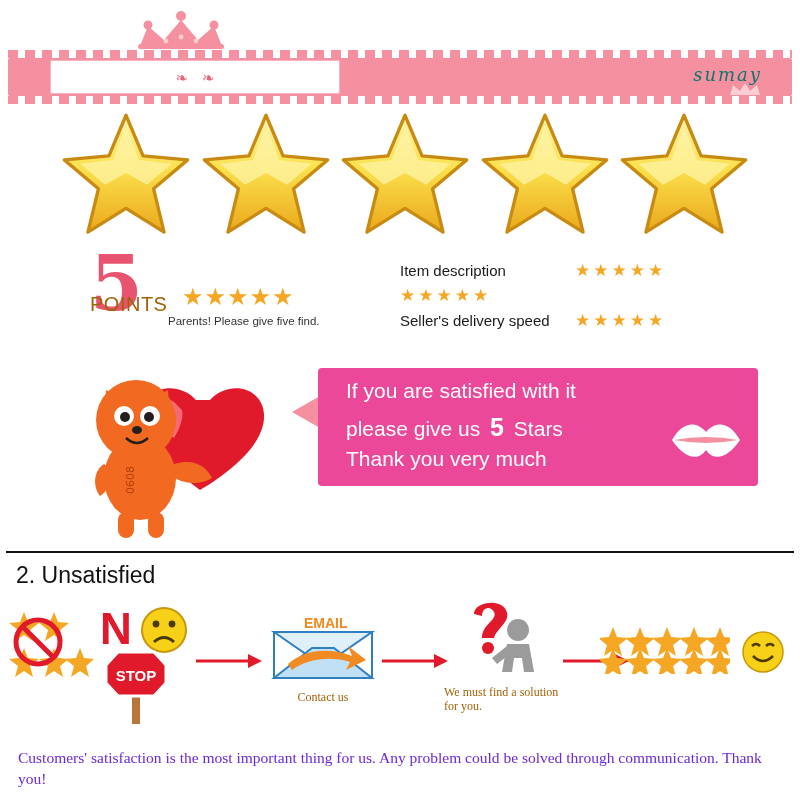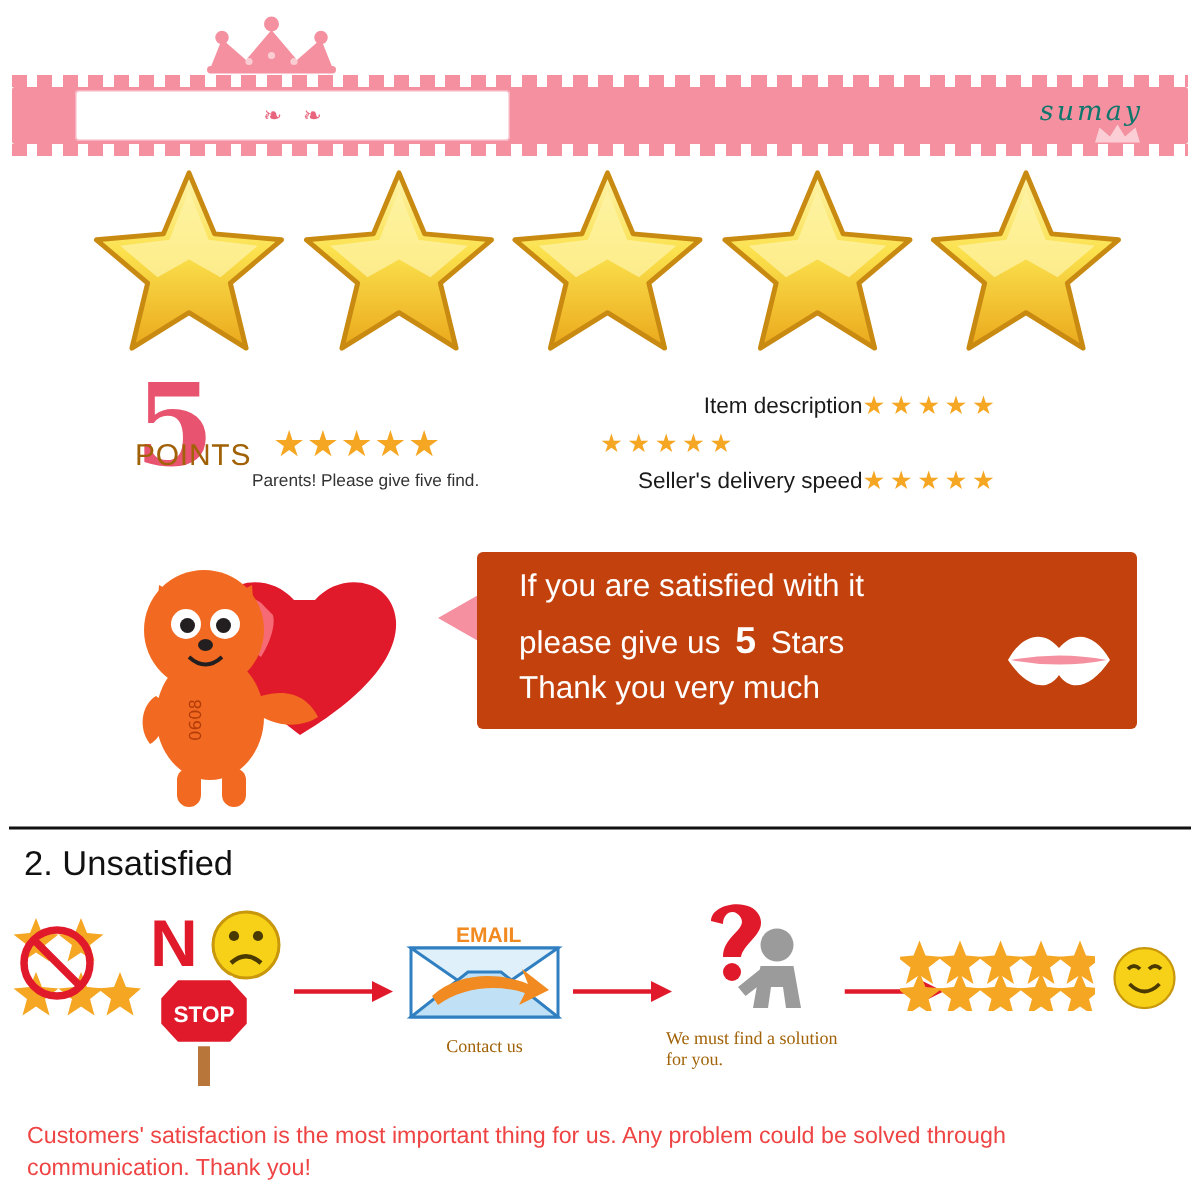--- a/index.html
+++ b/index.html
@@ -167,21 +167,20 @@
   .ratings {
     position: absolute;
     left: 400px;
     top: 258px;
     width: 330px;
   }
   .rating-row {
     display: flex;
     align-items: center;
     height: 25px;
-    text-align: right;
   }
   .rating-label {
     width: 175px;
     font-size: 15px;
     color: #1a1a1a;
   }
   .rating-stars {
     font-size: 17px;
     color: #f5a623;
     letter-spacing: 3px;
@@ -195,21 +194,21 @@
     top: 360px;
     width: 200px;
     height: 185px;
   }
   .bubble {
     position: absolute;
     left: 318px;
     top: 368px;
     width: 440px;
     height: 118px;
-    background: #c2410c;
+    background: #ec4899;
     border-radius: 4px;
   }
   .bubble-tail {
     position: absolute;
     left: 292px;
     top: 396px;
     width: 0;
     height: 0;
     border-top: 16px solid transparent;
     border-bottom: 16px solid transparent;
@@ -292,23 +291,23 @@
     text-align: center;
   }
   .cap-contact { left: 258px; top: 92px; width: 130px; }
   .cap-solution { left: 444px; top: 88px; width: 130px; text-align: left; line-height: 1.15; }
 
   .footer-note {
     position: absolute;
     left: 18px;
     top: 748px;
     width: 760px;
-    font-family: Liberation Sans, sans-serif;
+    font-family: Liberation Serif, serif;
     font-size: 15.5px;
-    color: #ef4444;
+    color: #6d28d9;
     line-height: 1.35;
   }
 </style>
 </head>
 <body>
 
 <div class="page">
 
   <div class="banner-wrap">
     <svg class="crown" viewBox="0 0 110 40">

